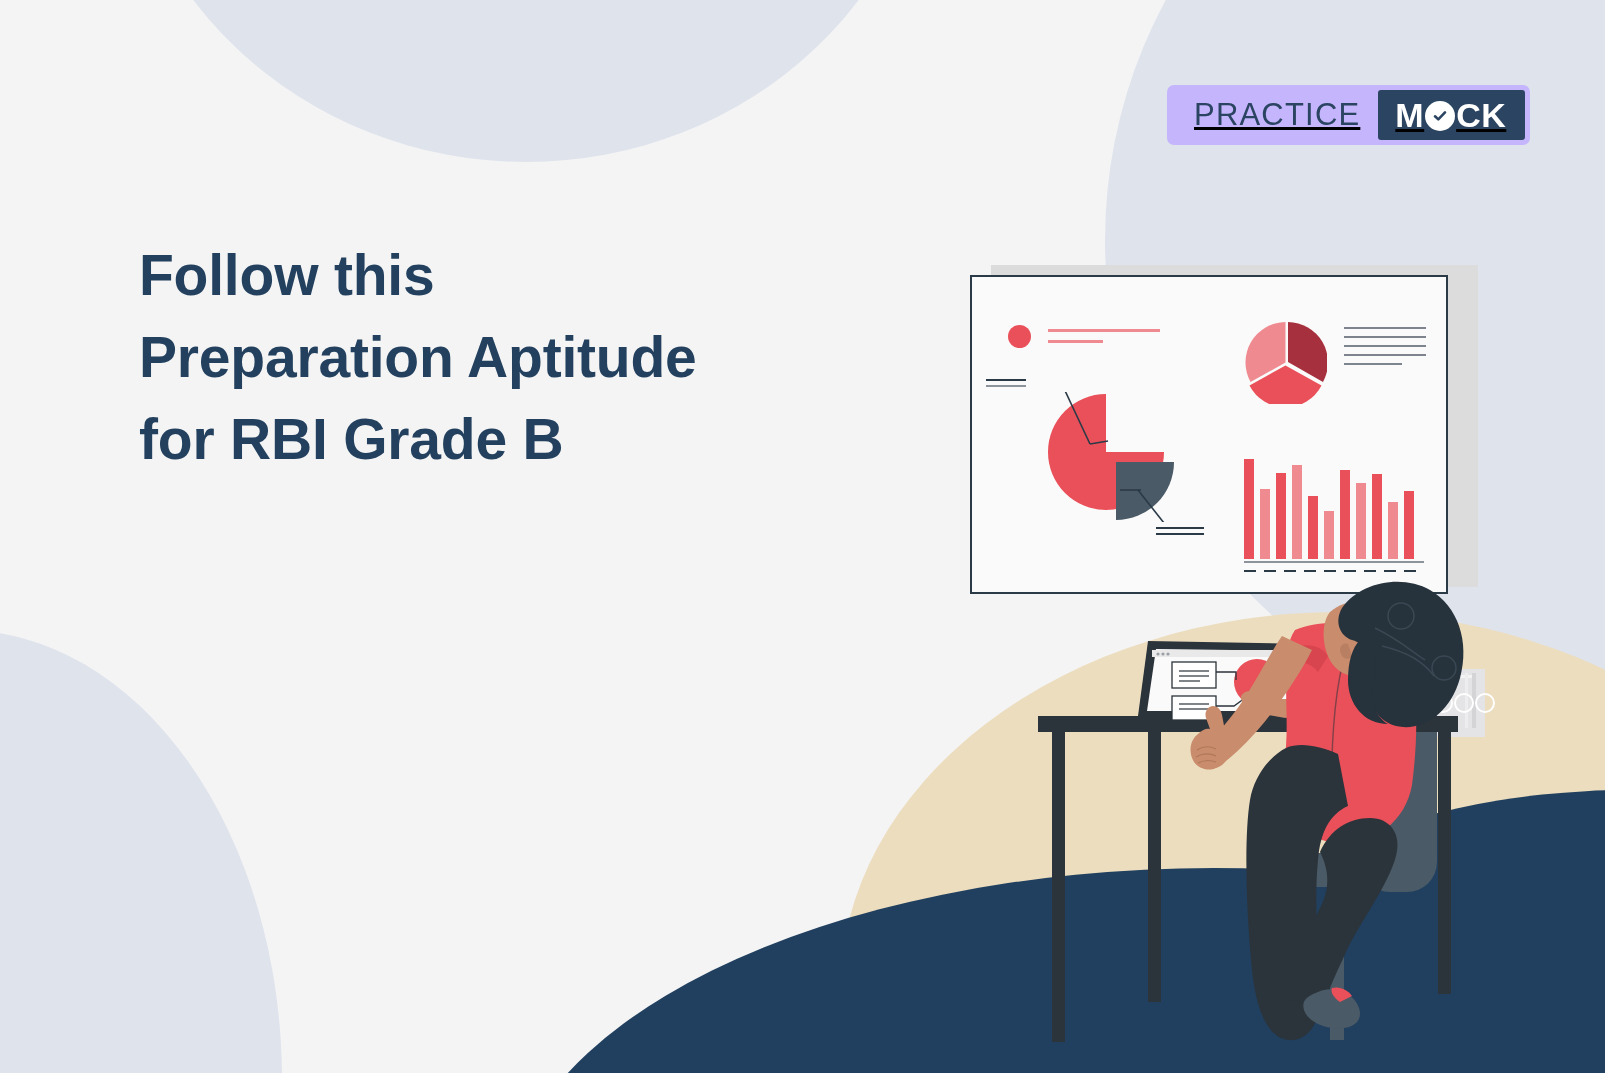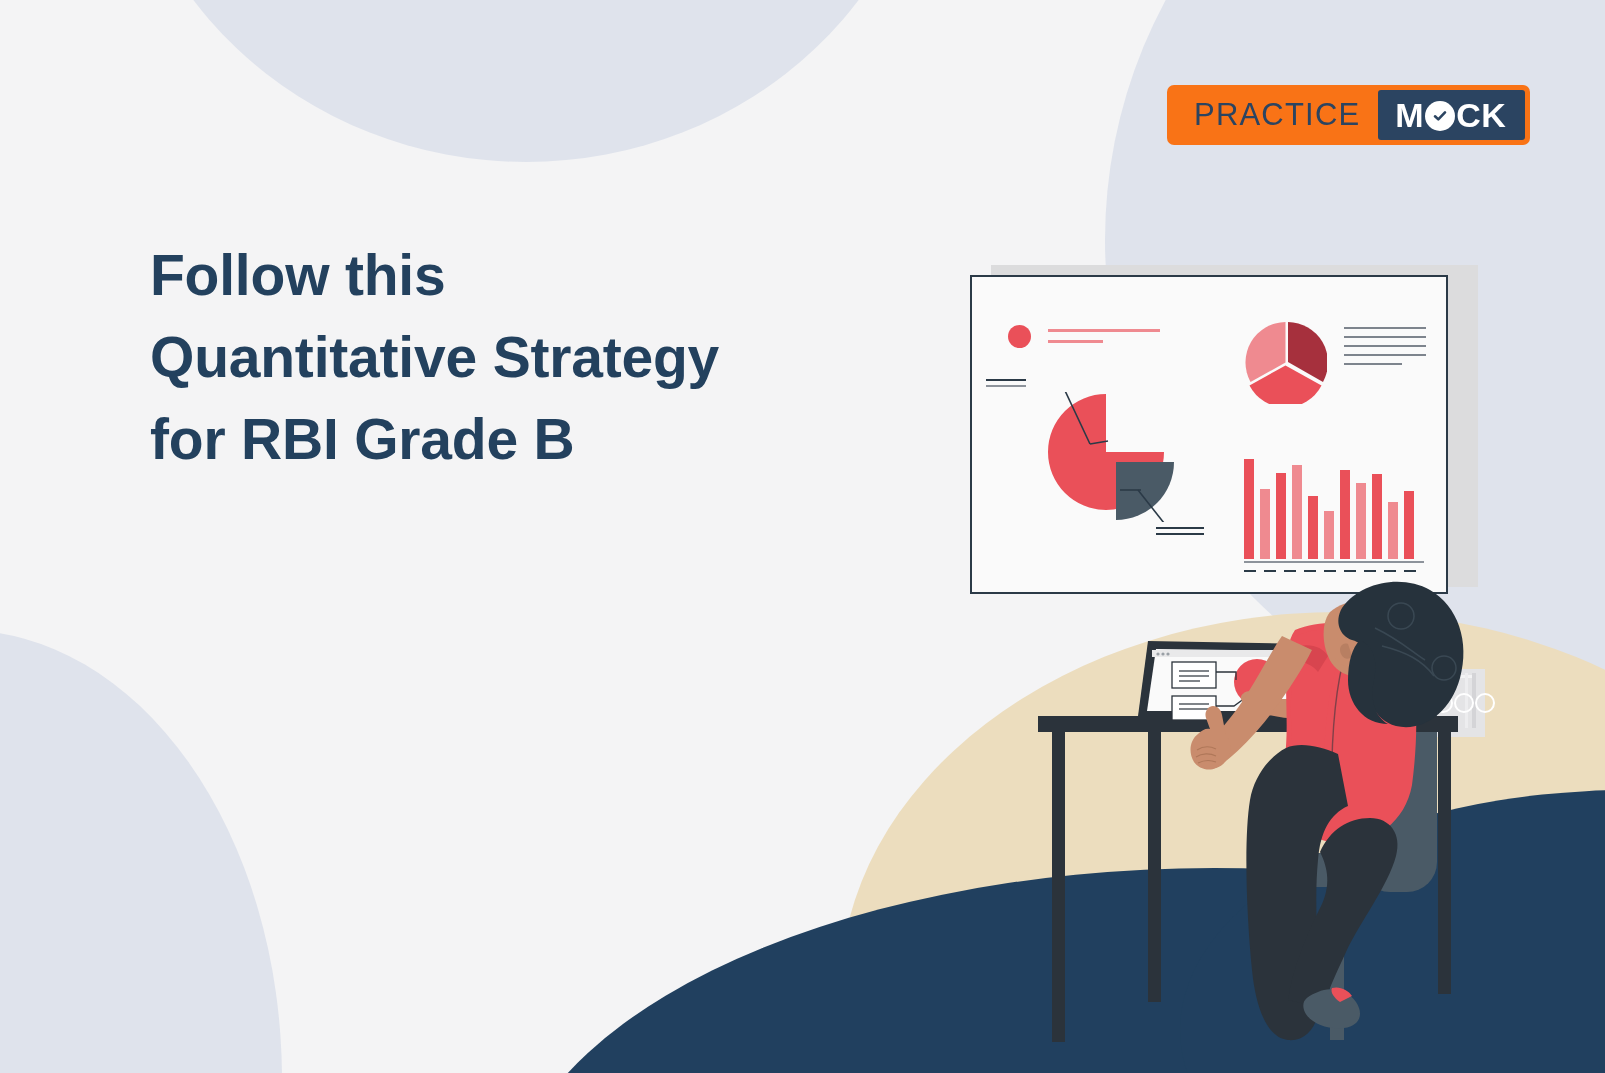--- a/index.html
+++ b/index.html
@@ -44,25 +44,26 @@
     border-radius:50%;
   }
 
   
   .logo{
     position:absolute;
     left:1167px; top:85px;
     height:60px;
     display:flex;
     align-items:stretch;
-    background:#f97316;
+    background:#c4b5fd;
     border-radius:7px;
     padding:5px;
     box-shadow:0 0 0 0 rgba(0,0,0,0);
     z-index:40;
+    text-decoration:underline;
   }
   .logo-practice{
     display:flex; align-items:center;
     padding:0 18px 0 22px;
     font-size:31px;
     letter-spacing:1.2px;
     font-weight:400;
     color:#2b4461;
   }
   .logo-mock{
@@ -84,21 +85,21 @@
     background:#ffffff;
     margin:0 1px;
     position:relative;
     top:1px;
   }
   .logo-mock .mock-o svg{ display:block; }
 
   
   .headline{
     position:absolute;
-    left:150px; top:234px;
+    left:139px; top:234px;
     width:790px;
     color:#23415e;
     font-size:57px;
     line-height:82px;
     font-weight:700;
     letter-spacing:-0.2px;
     z-index:30;
   }
   .headline .em{ font-weight:800; }
 
@@ -198,21 +199,21 @@
         <svg width="18" height="18" viewBox="0 0 18 18" aria-hidden="true">
           <path d="M4 9.3 L7.3 12.4 L14 5.4" fill="none" stroke="#2b4461" stroke-width="2.6" stroke-linecap="round" stroke-linejoin="round"></path>
         </svg>
       </span>
       <span>CK</span>
     </div>
   </div>
 
   <div class="headline">
     <div>Follow this</div>
-    <div>Quantitative Strategy</div>
+    <div>Preparation Aptitude</div>
     <div>
       <span>for </span><span class="em">RBI Grade B</span>
     </div>
   </div>
 
   <div class="board-shadow"></div>
   <div class="board">
 
     <div class="legend-dot"></div>
     <div class="legend-line-a"></div>

